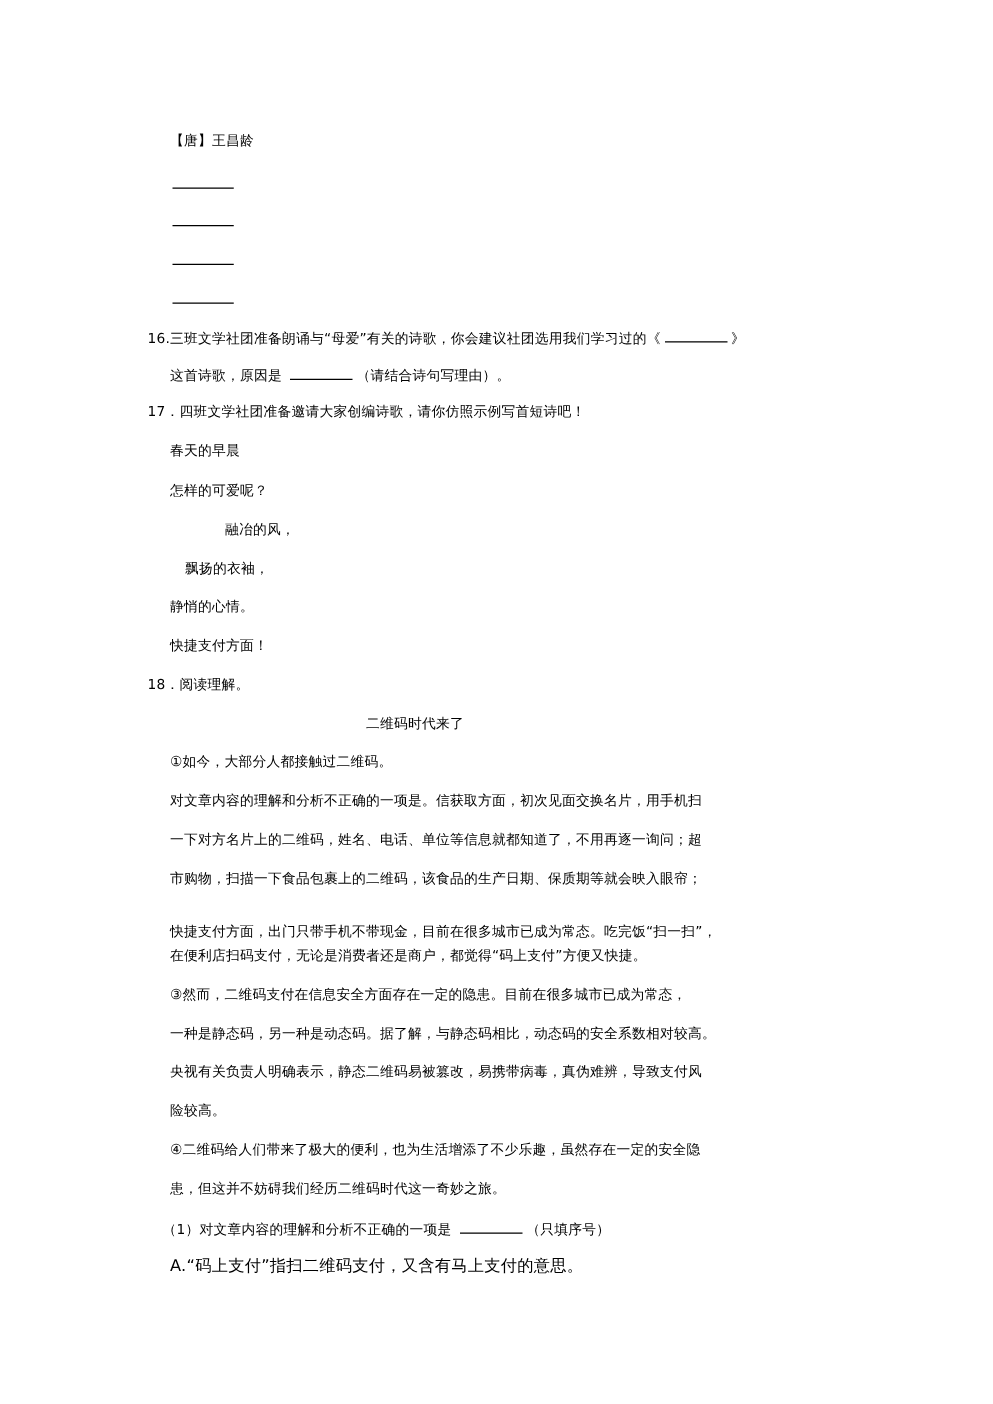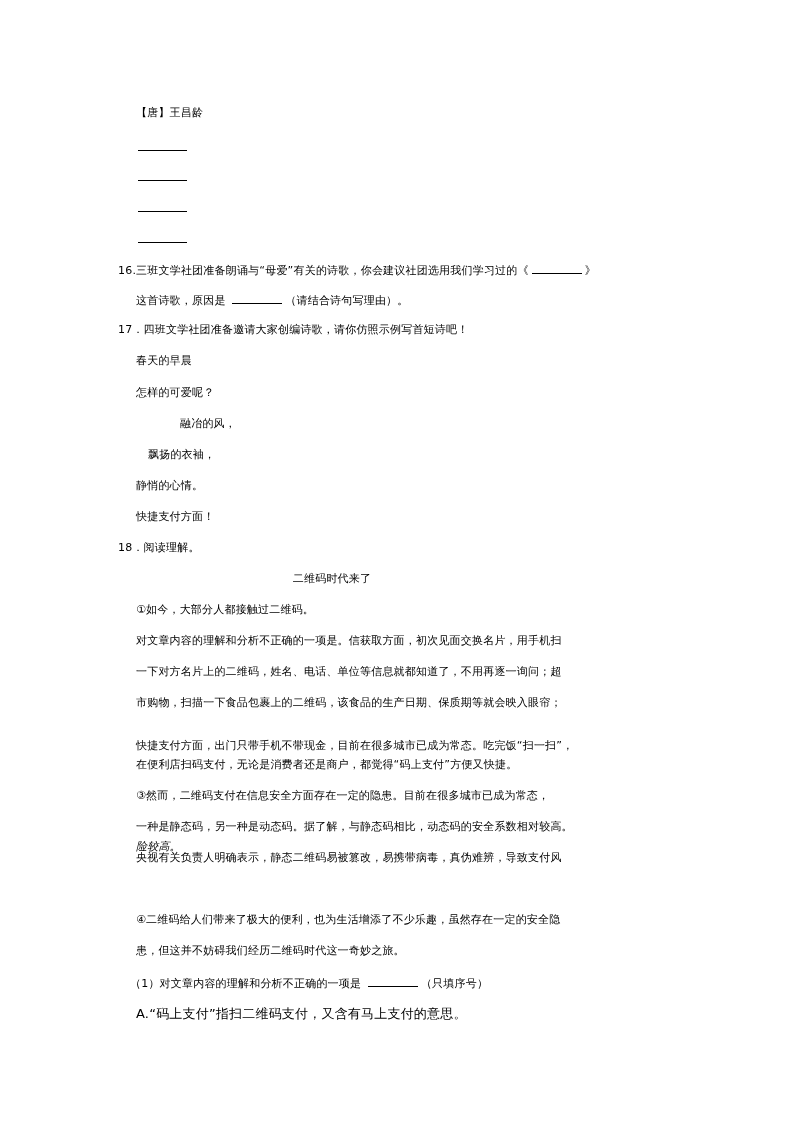--- a/index.html
+++ b/index.html
@@ -43,20 +43,20 @@
 
 <div class="line" style="left:136px; top:600px;">①如今，大部分人都接触过二维码。</div>
 <div class="line" style="left:136px; top:631px;">对文章内容的理解和分析不正确的一项是。信获取方面，初次见面交换名片，用手机扫</div>
 <div class="line" style="left:136px; top:662px;">一下对方名片上的二维码，姓名、电话、单位等信息就都知道了，不用再逐一询问；超</div>
 <div class="line" style="left:136px; top:693px;">市购物，扫描一下食品包裹上的二维码，该食品的生产日期、保质期等就会映入眼帘；</div>
 <div class="line" style="left:136px; top:724px;margin-top:12px;">快捷支付方面，出门只带手机不带现金，目前在很多城市已成为常态。吃完饭“扫一扫”，</div>
 <div class="line" style="left:136px; top:755px;">在便利店扫码支付，无论是消费者还是商户，都觉得“码上支付”方便又快捷。</div>
 <div class="line" style="left:136px; top:786px;">③然而，二维码支付在信息安全方面存在一定的隐患。目前在很多城市已成为常态，</div>
 <div class="line" style="left:136px; top:817px;">一种是静态码，另一种是动态码。据了解，与静态码相比，动态码的安全系数相对较高。</div>
 <div class="line" style="left:136px; top:848px;">央视有关负责人明确表示，静态二维码易被篡改，易携带病毒，真伪难辨，导致支付风</div>
-<div class="line" style="left:136px; top:837px;font-style:italic;">险较高。</div>
+<div class="line" style="left:136px; top:879px;">险较高。</div>
 <div class="line" style="left:136px; top:910px;">④二维码给人们带来了极大的便利，也为生活增添了不少乐趣，虽然存在一定的安全隐</div>
 <div class="line" style="left:136px; top:941px;">患，但这并不妨碍我们经历二维码时代这一奇妙之旅。</div>
 
 <div class="line" style="left:130px; top:972px;">
   <span>（1）对文章内容的理解和分析不正确的一项是 </span><span class="ublank"></span><span>（只填序号）</span>
 </div>
 <div class="line" style="left:136px; top:1004px; font-size:13px;">A.“码上支付”指扫二维码支付，又含有马上支付的意思。</div>
 
 </body></html>

